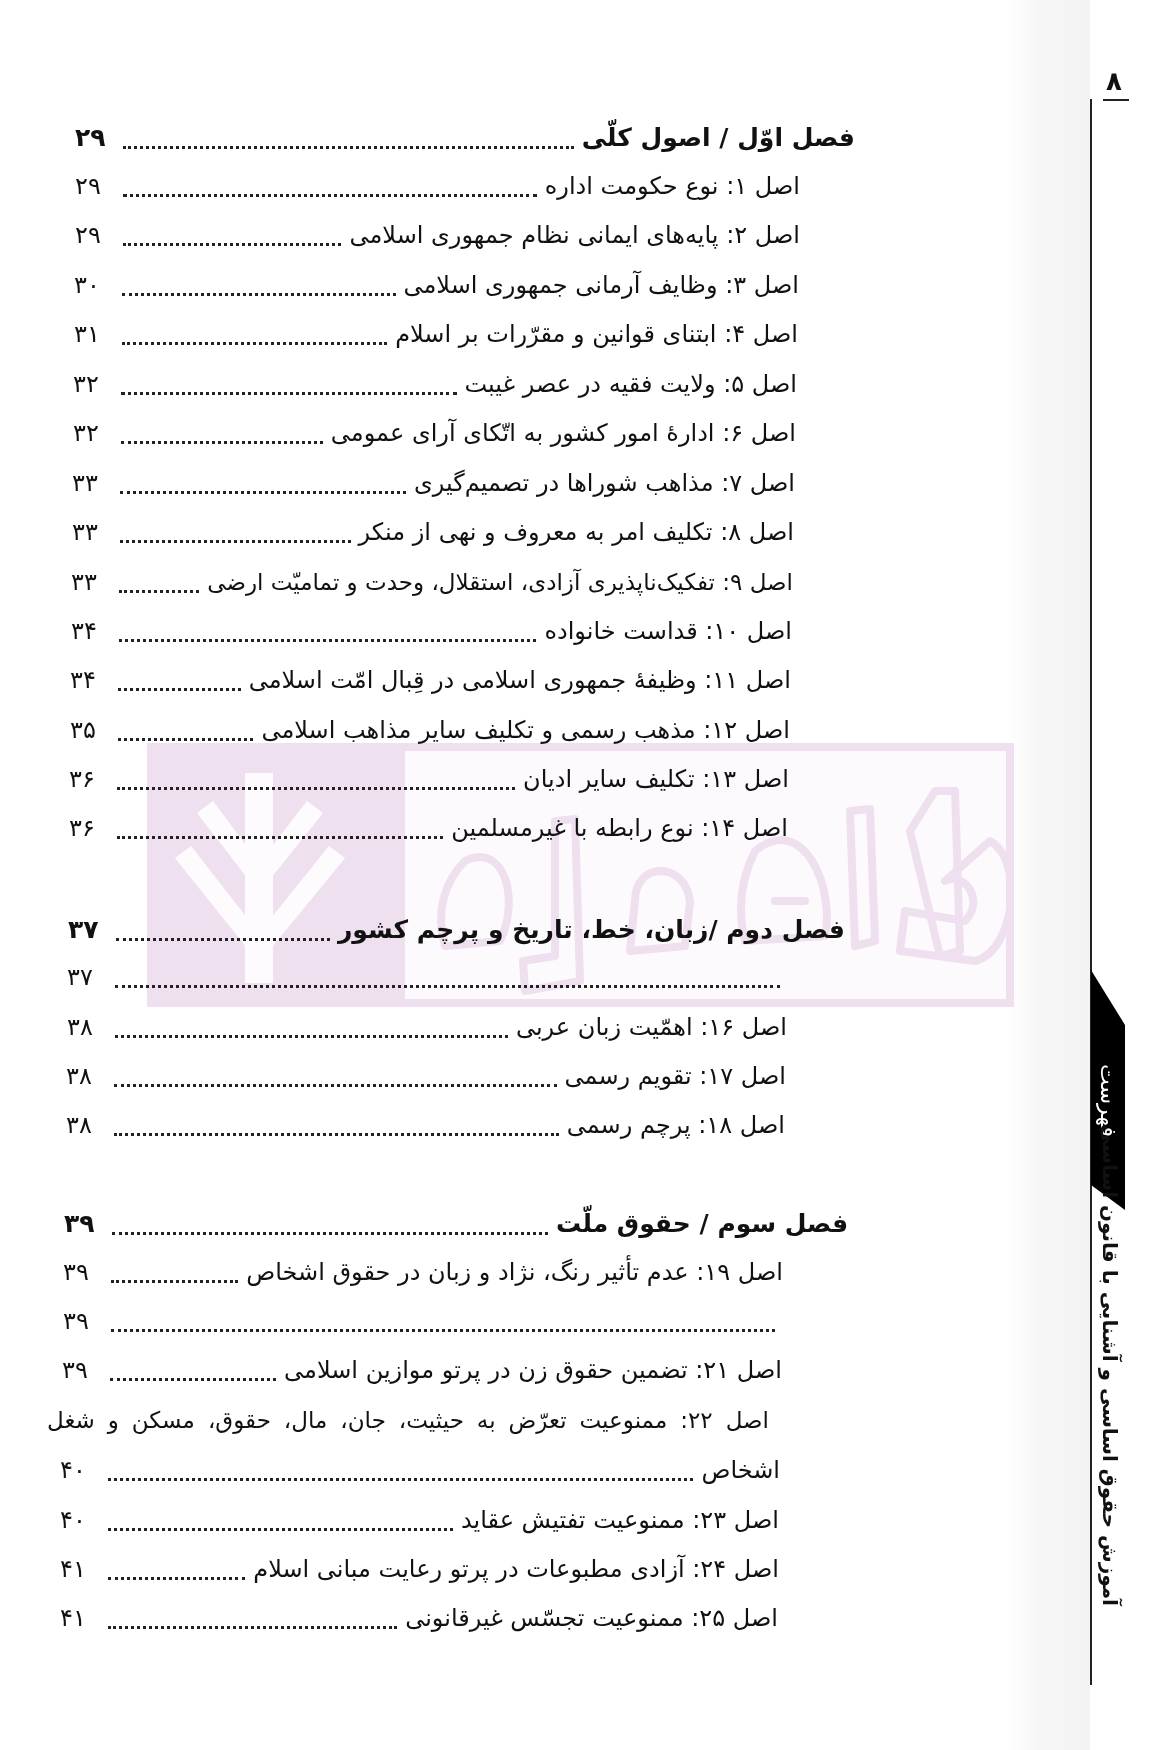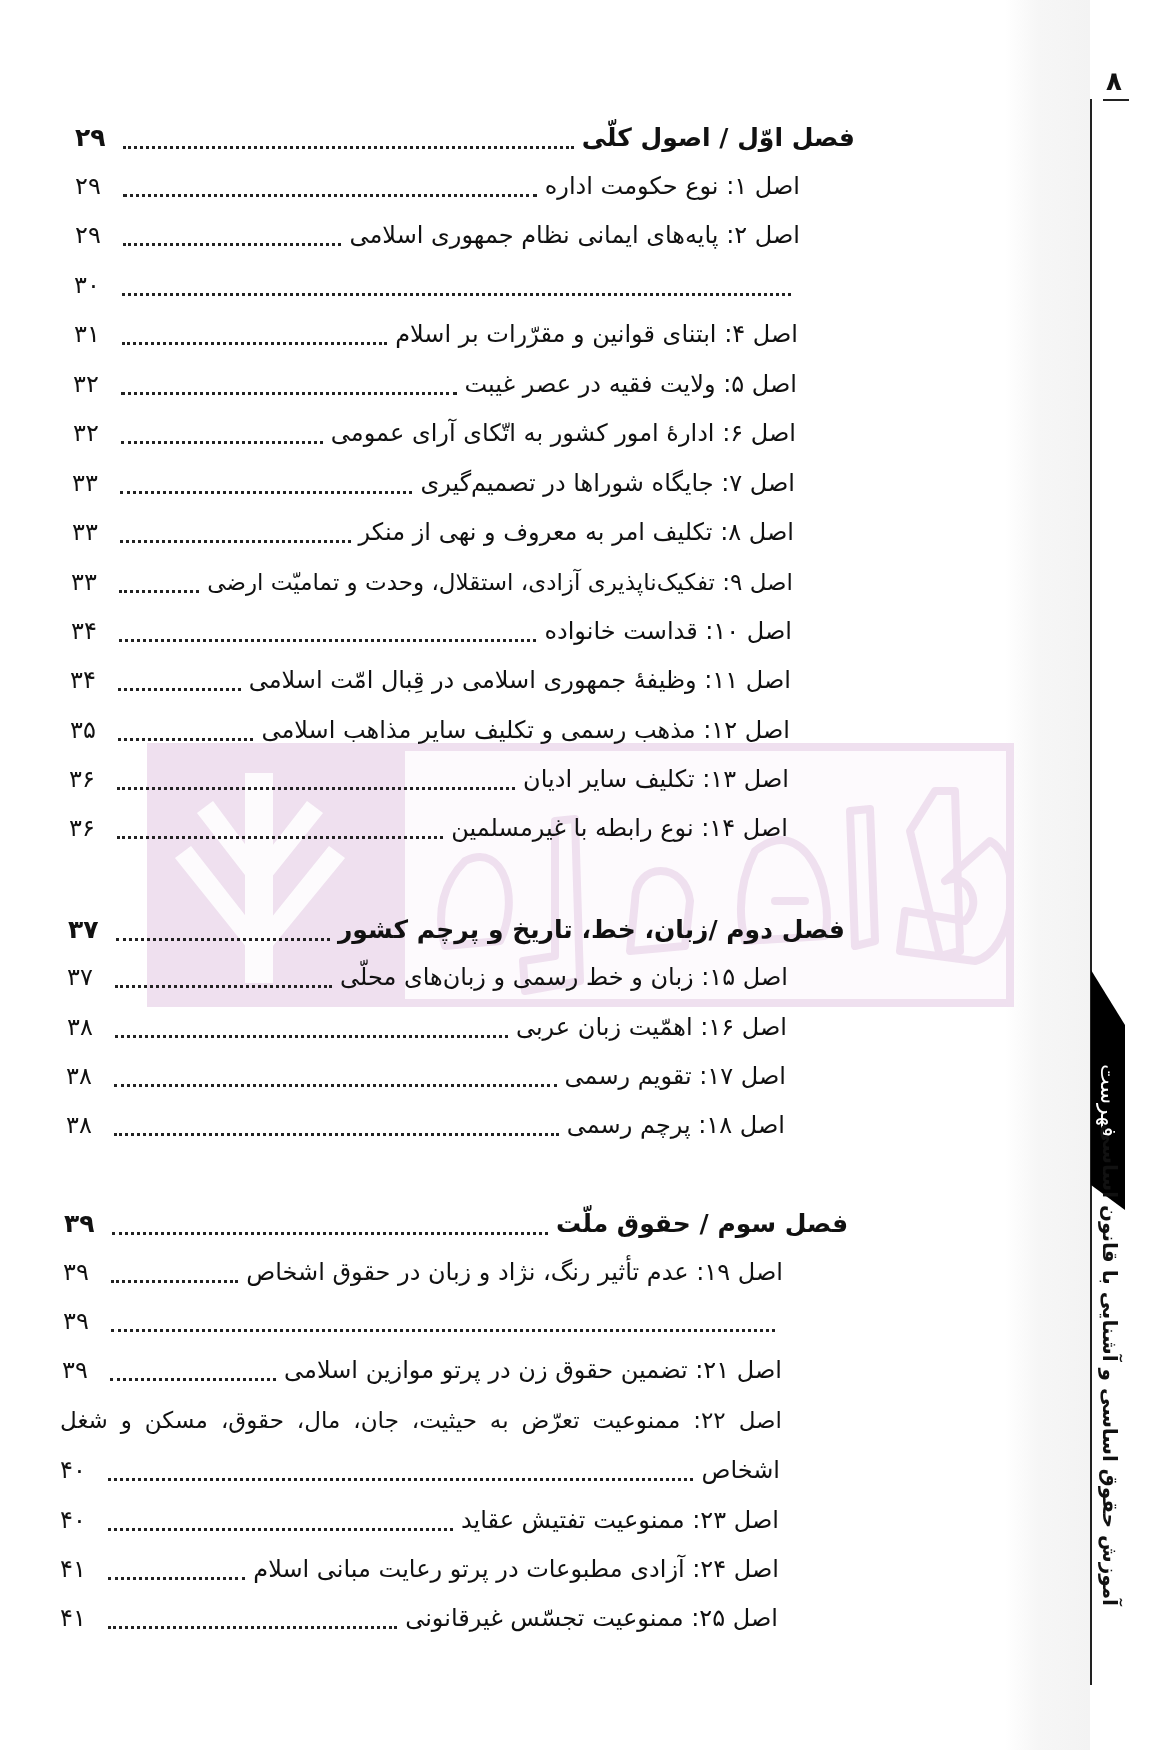--- a/index.html
+++ b/index.html
@@ -123,40 +123,41 @@
   <span class="title">اصل ۱: نوع حکومت اداره</span>
   <span class="leader"></span>
   <span class="page">۲۹</span>
 </div>
 <div class="row" style="left:75px; width:725px; top:215px;">
   <span class="title">اصل ۲: پایه‌های ایمانی نظام جمهوری اسلامی</span>
   <span class="leader"></span>
   <span class="page">۲۹</span>
 </div>
 <div class="row" style="left:74px; width:725px; top:265px;">
+  <span class="title">اصل ۳: وظایف آرمانی جمهوری اسلامی</span>
   <span class="leader"></span>
   <span class="page">۳۰</span>
 </div>
 <div class="row" style="left:74px; width:724px; top:314px;">
   <span class="title">اصل ۴: ابتنای قوانین و مقرّرات بر اسلام</span>
   <span class="leader"></span>
   <span class="page">۳۱</span>
 </div>
 <div class="row" style="left:73px; width:724px; top:364px;">
   <span class="title">اصل ۵: ولایت فقیه در عصر غیبت</span>
   <span class="leader"></span>
   <span class="page">۳۲</span>
 </div>
 <div class="row" style="left:73px; width:723px; top:413px;">
   <span class="title">اصل ۶: ادارهٔ امور کشور به اتّکای آرای عمومی</span>
   <span class="leader"></span>
   <span class="page">۳۲</span>
 </div>
 <div class="row" style="left:72px; width:723px; top:463px;">
-  <span class="title">اصل ۷: جایگاه شوراها در تصمیم‌گیری</span>
+  <span class="title">اصل ۷: مذاهب شوراها در تصمیم‌گیری</span>
   <span class="leader"></span>
   <span class="page">۳۳</span>
 </div>
 <div class="row" style="left:72px; width:722px; top:512px;">
   <span class="title">اصل ۸: تکلیف امر به معروف و نهی از منکر</span>
   <span class="leader"></span>
   <span class="page">۳۳</span>
 </div>
 <div class="row" style="left:71px; width:722px; top:562px;">
   <span class="title" style="font-size:23px;">اصل ۹: تفکیک‌ناپذیری آزادی، استقلال، وحدت و تمامیّت ارضی</span>
@@ -188,21 +189,20 @@
   <span class="leader"></span>
   <span class="page">۳۶</span>
 </div>
 
 <div class="row chapter" style="left:68px; width:777px; top:910px;">
   <span class="title">فصل دوم /زبان، خط، تاریخ و پرچم کشور</span>
   <span class="leader"></span>
   <span class="page">۳۷</span>
 </div>
 <div class="row" style="left:67px; width:721px; top:957px;">
-  <span class="title">اصل ۱۵: زبان و خط رسمی و زبان‌های محلّی</span>
   <span class="leader"></span>
   <span class="page">۳۷</span>
 </div>
 <div class="row" style="left:67px; width:720px; top:1007px;">
   <span class="title">اصل ۱۶: اهمّیت زبان عربی</span>
   <span class="leader"></span>
   <span class="page">۳۸</span>
 </div>
 <div class="row" style="left:66px; width:720px; top:1056px;">
   <span class="title">اصل ۱۷: تقویم رسمی</span>
@@ -227,21 +227,21 @@
 </div>
 <div class="row" style="left:63px; width:720px; top:1301px;">
   <span class="leader"></span>
   <span class="page">۳۹</span>
 </div>
 <div class="row" style="left:62px; width:720px; top:1350px;">
   <span class="title">اصل ۲۱: تضمین حقوق زن در پرتو موازین اسلامی</span>
   <span class="leader"></span>
   <span class="page">۳۹</span>
 </div>
-<div class="row wrap-first" style="left:60px; width:722px; top:1400px;">
+<div class="row wrap-first" style="left:47px; width:722px; top:1400px;">
   <span class="title" style="font-size:23px;">اصل ۲۲: ممنوعیت تعرّض به حیثیت، جان، مال، حقوق، مسکن و شغل</span>
 </div>
 <div class="row" style="left:60px; width:720px; top:1450px;">
   <span class="title">اشخاص</span>
   <span class="leader"></span>
   <span class="page">۴۰</span>
 </div>
 <div class="row" style="left:60px; width:719px; top:1500px;">
   <span class="title">اصل ۲۳: ممنوعیت تفتیش عقاید</span>
   <span class="leader"></span>

